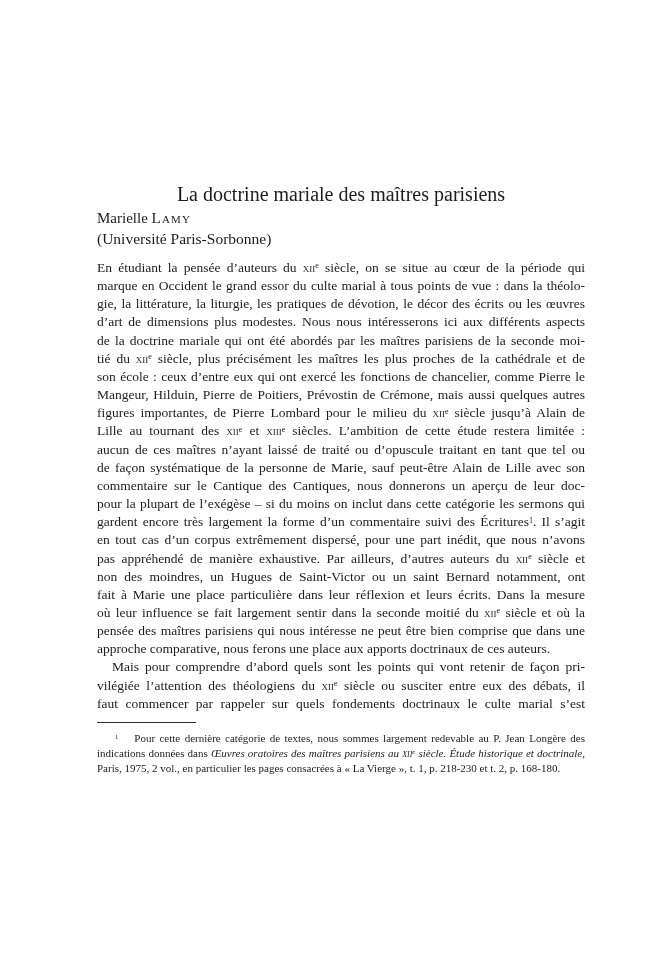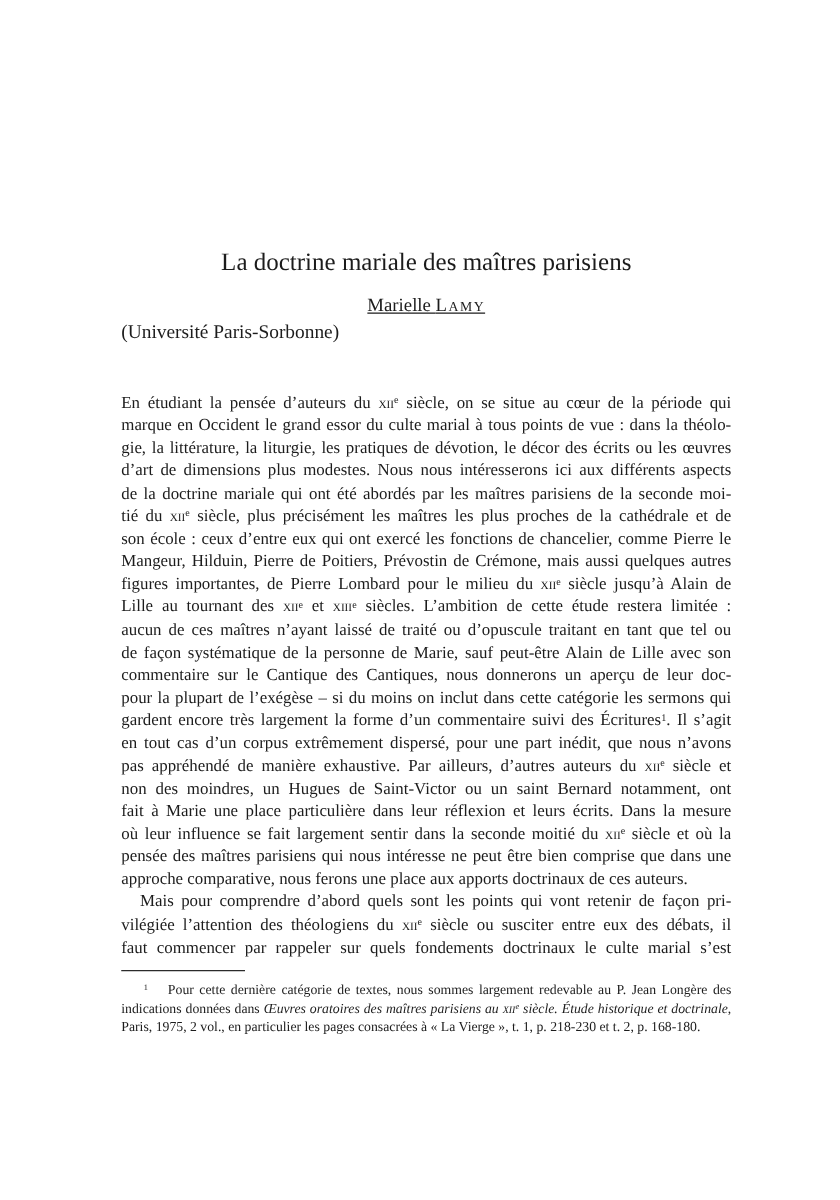--- a/index.html
+++ b/index.html
@@ -14,36 +14,34 @@
     color: #1c1c1c;
     overflow: hidden;
   }
   .title {
     font-size: 20px;
     line-height: 27px;
     font-weight: normal;
     text-align: center;
     margin: 0;
   }
-  .title-line { display: block; margin-top: 16px; }
+  .title-line { display: block; }
   .author {
     font-size: 15px;
     line-height: 20px;
-    text-align: center;
-    margin-top: 11px;
-    text-decoration: underline;
+    text-align: left;
   }
   .author .sc { letter-spacing: 0.08em; }
   .affiliation {
     font-size: 15.5px;
     line-height: 21px;
     text-align: left;
   }
   .body-text {
-    margin-top: 37px;
+    margin-top: 10px;
     font-size: 13.5px;
   }
   .body-text .line { line-height: 18.15px; }
   .line {
     text-align: justify;
     text-align-last: justify;
   }
   .line.last { text-align-last: left; }
   .body-text .line.indent { text-indent: 15px; }
   sup {

